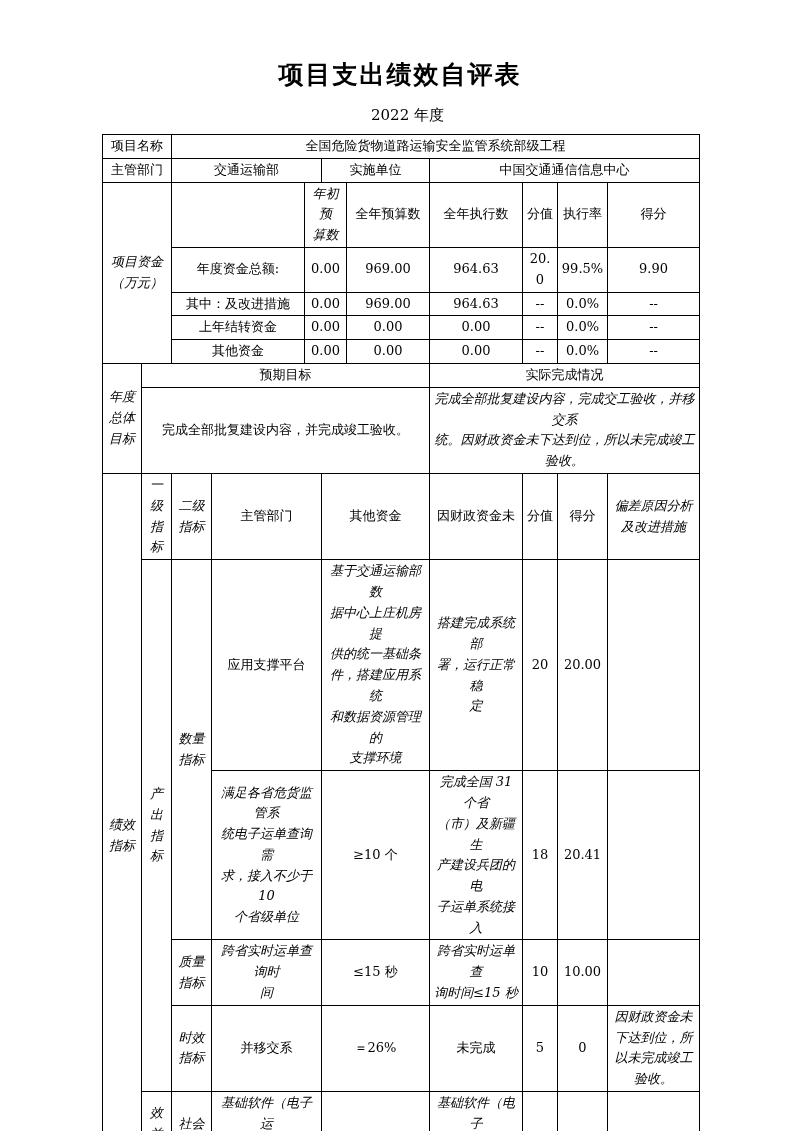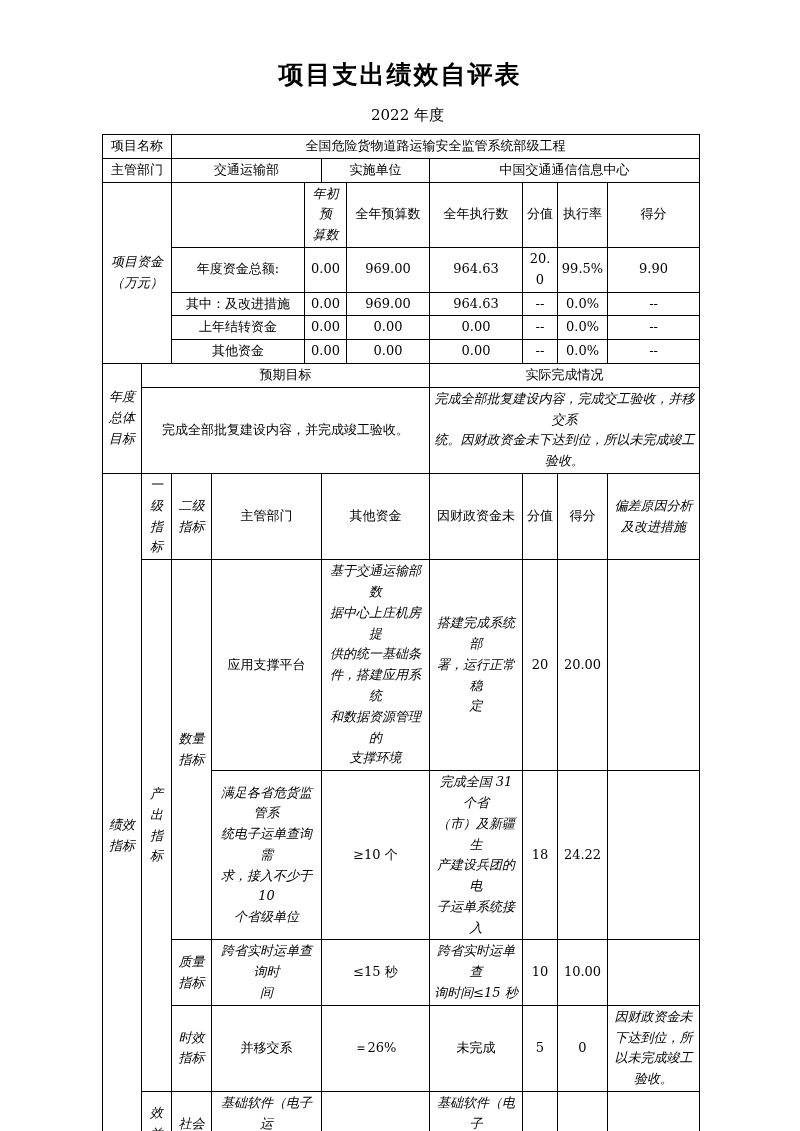--- a/index.html
+++ b/index.html
@@ -178,21 +178,21 @@
       <td colspan="2" class="left pre">满足各省危货监管系
 统电子运单查询需
 求，接入不少于 10
 个省级单位</td>
       <td colspan="2">≥10 个</td>
       <td class="pre">完成全国 31 个省
 （市）及新疆生
 产建设兵团的电
 子运单系统接入</td>
       <td>18</td>
-      <td>24.22</td>
+      <td>20.41</td>
       <td class="left pre"></td>
     </tr>
 
     <tr style="height:40px">
       <td class="pre">质量
 指标</td>
       <td colspan="2" class="left pre">跨省实时运单查询时
 间</td>
       <td colspan="2">≤15 秒</td>
       <td class="pre">跨省实时运单查

